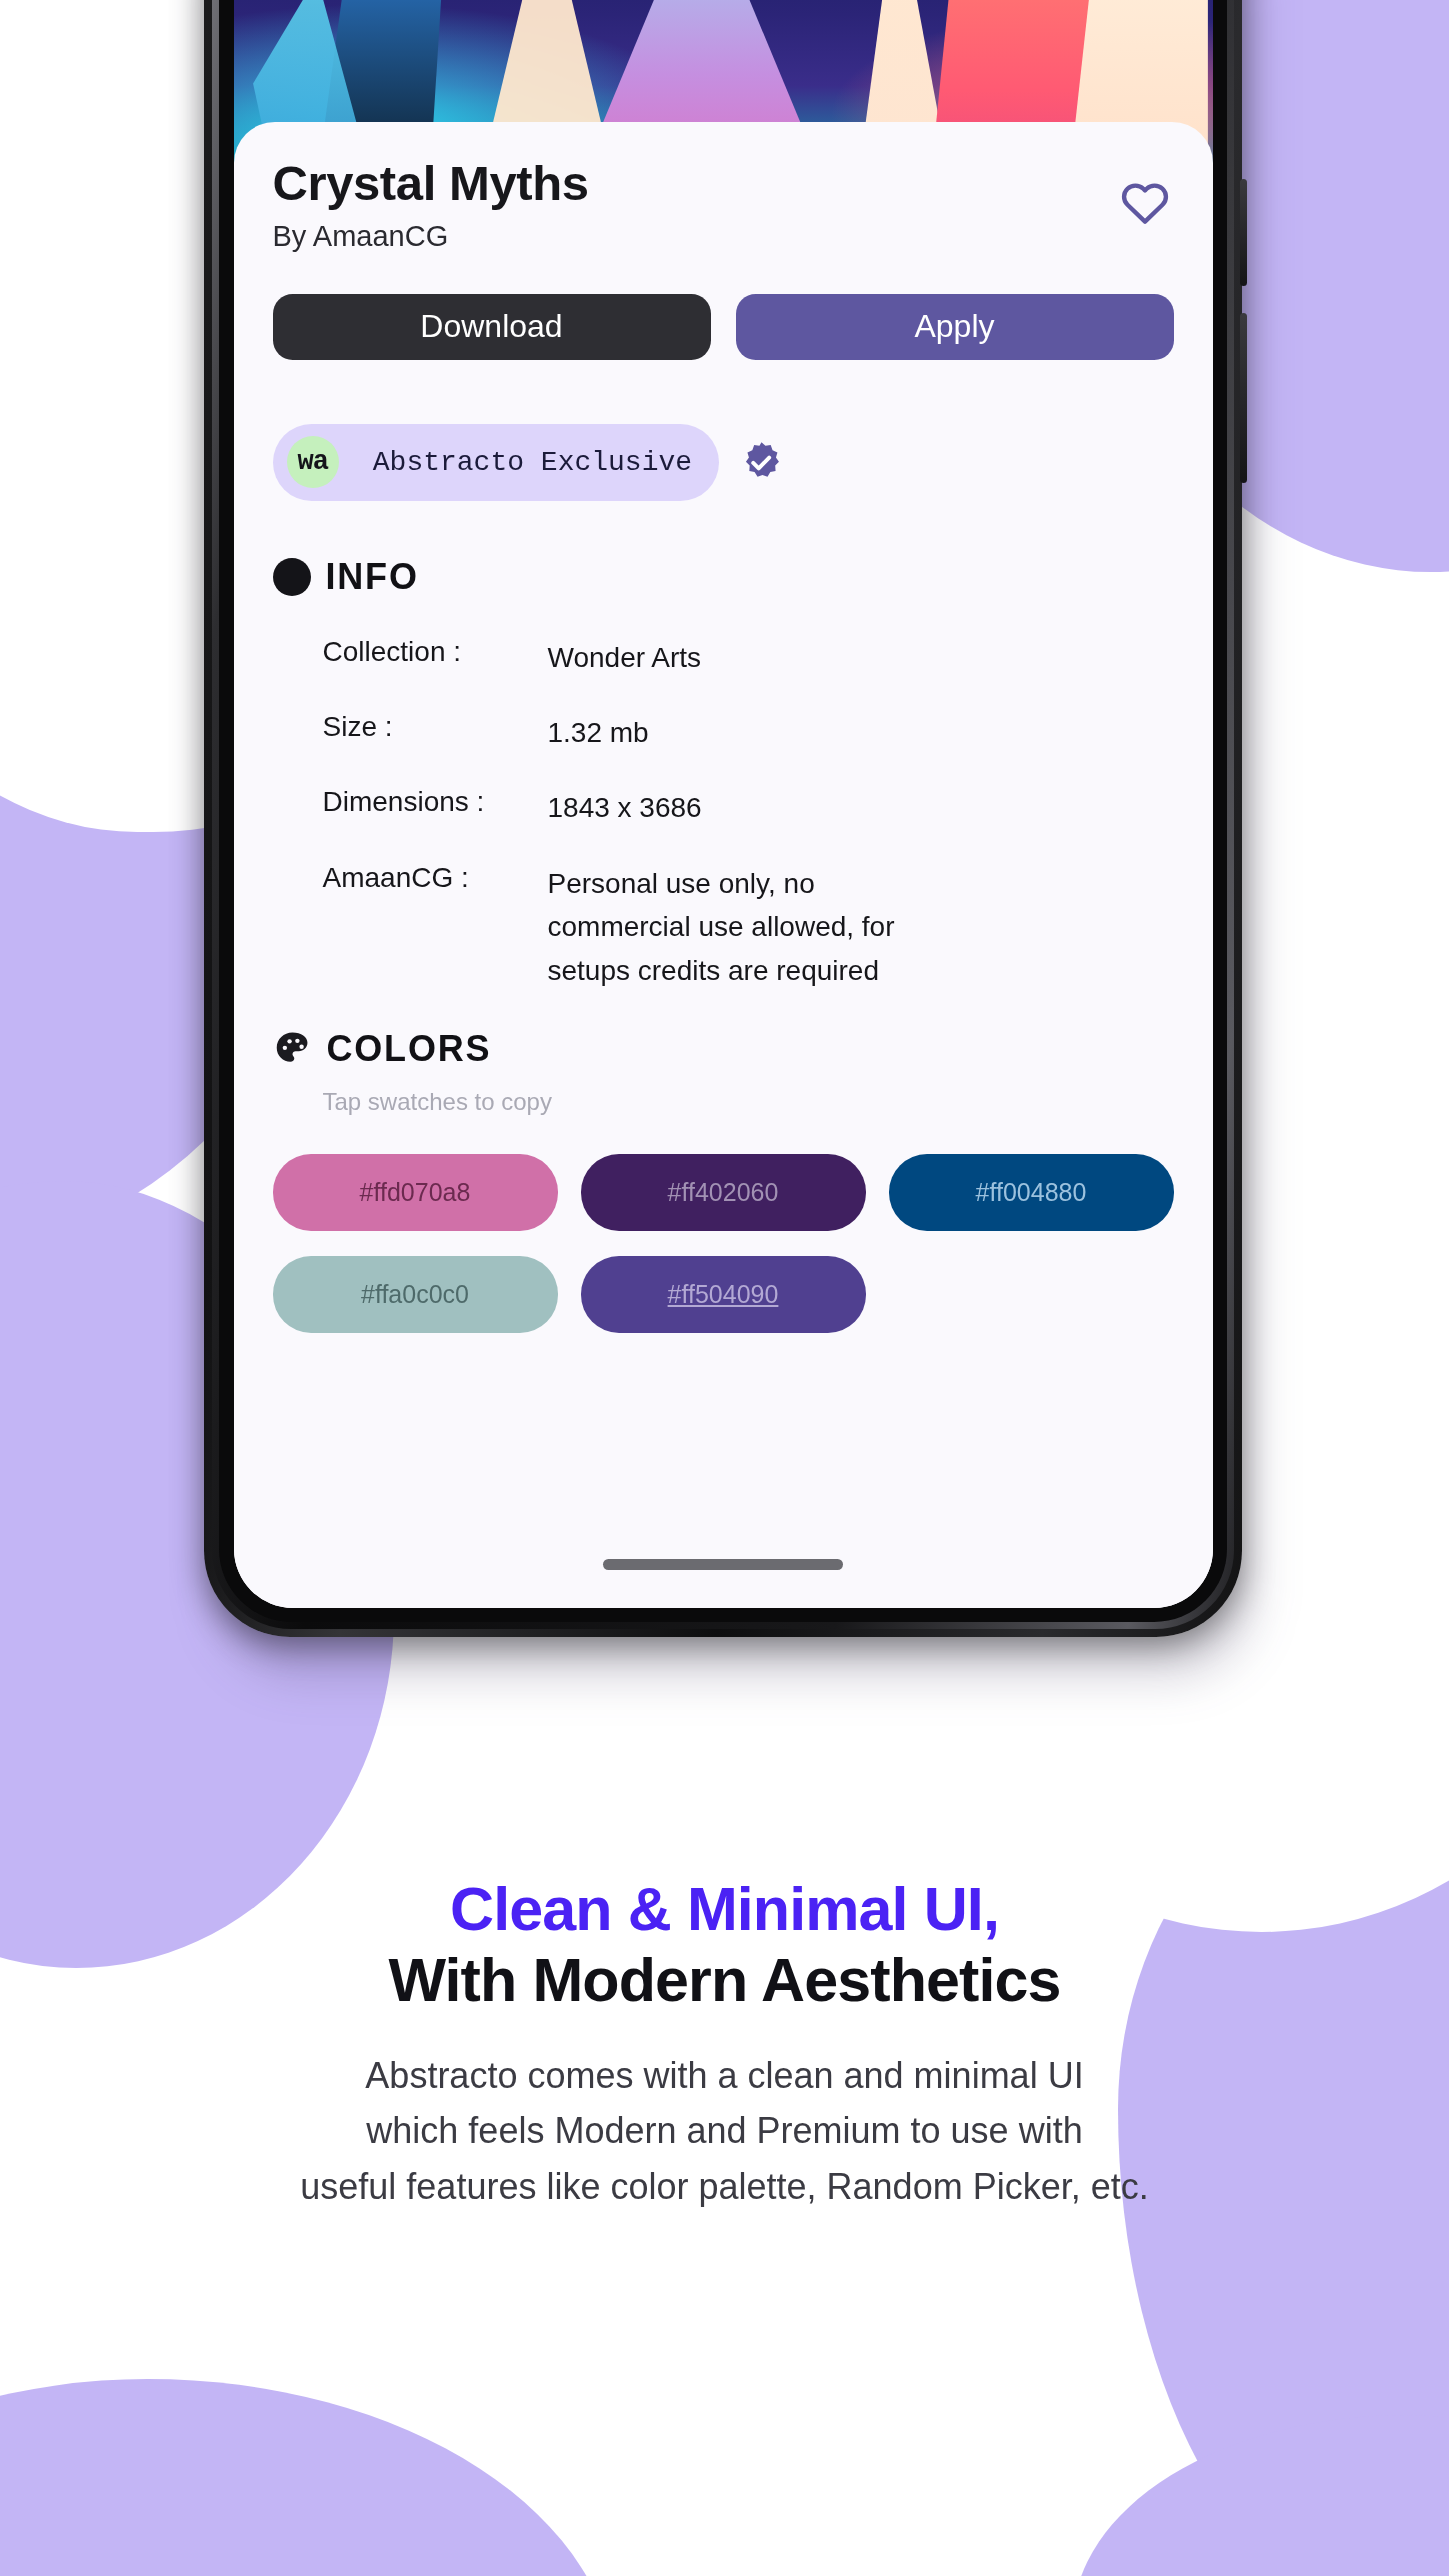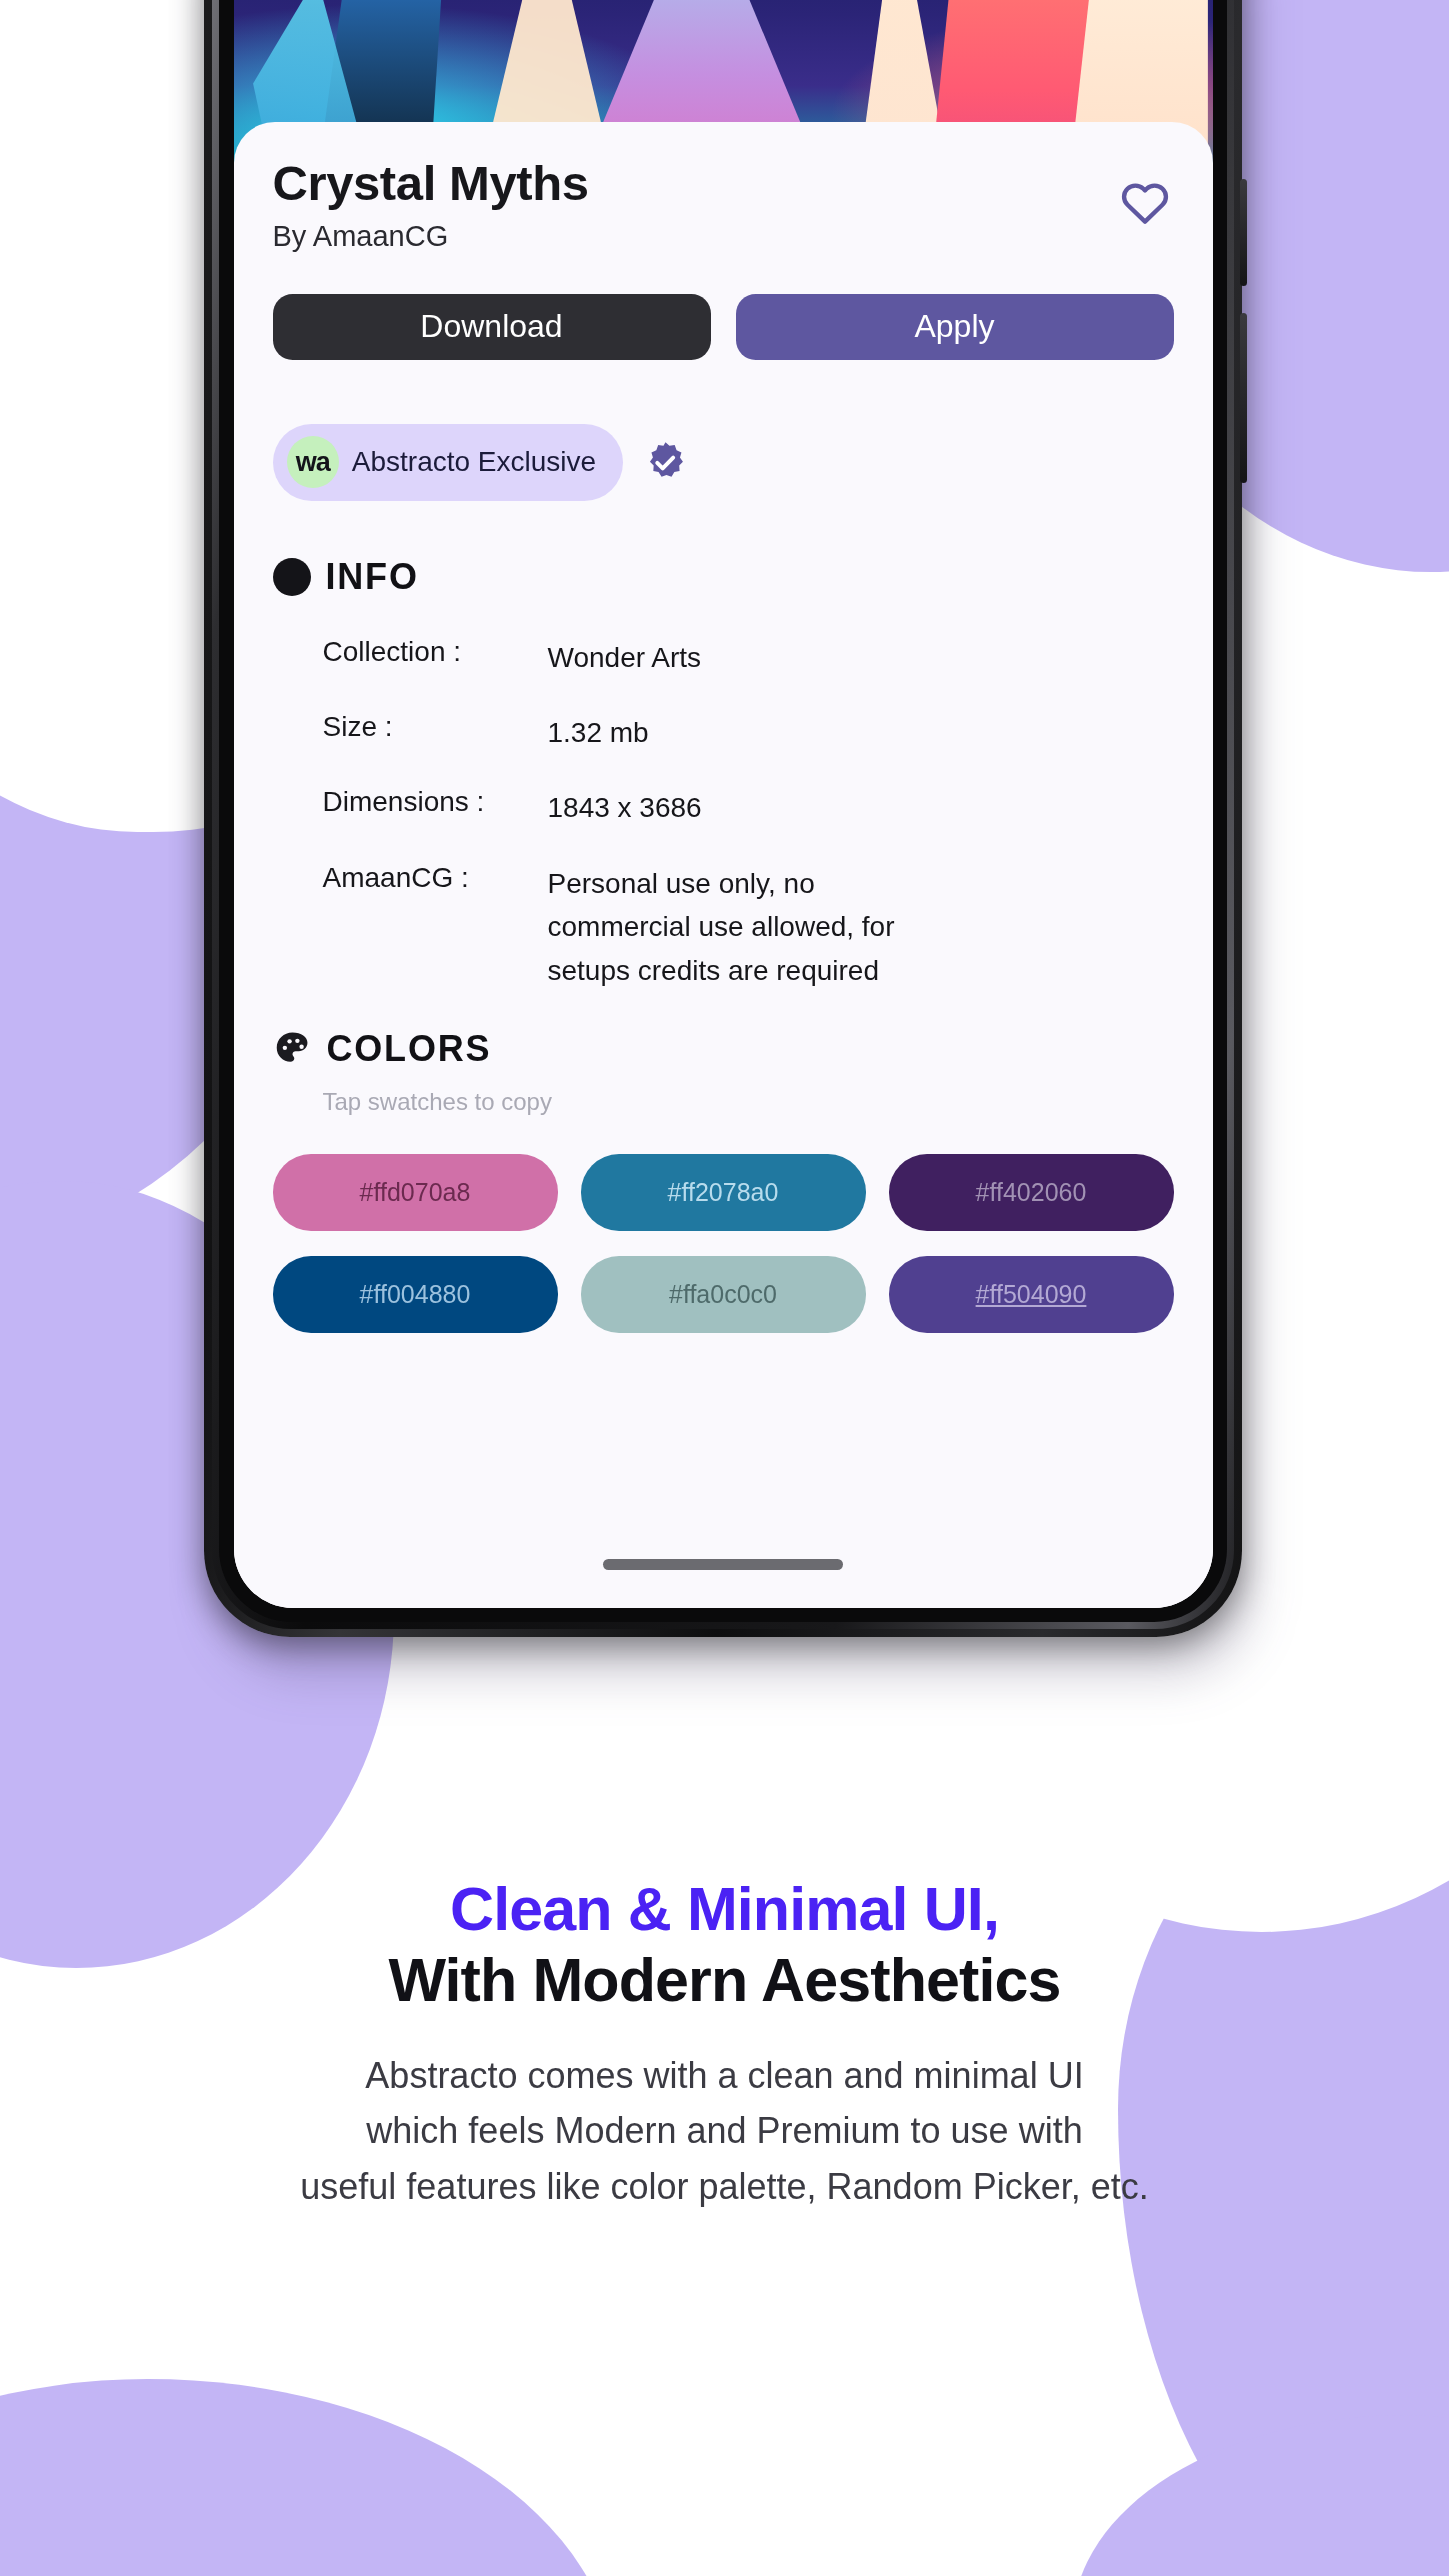--- a/index.html
+++ b/index.html
@@ -144,22 +144,22 @@
   .fav-btn { margin-top: 16px; width: 57px; height: 57px; display:flex; align-items:center; justify-content:center; }
 
   .btn-row { display: flex; gap: 25px; margin-top: 41px; }
   .btn { flex: 1; height: 66px; border-radius: 19.7px; display: flex; align-items: center;
          justify-content: center; font-size: 32px; font-weight: 500; border: none; cursor: pointer; }
   .btn-download { background: #2e2e33; color: #ffffff; }
   .btn-apply { background: #5e57a0; color: #ffffff; }
 
   .chip-row { display: flex; align-items: center; gap: 19.7px; margin-top: 64px; }
   .chip {
-    display: inline-flex; align-items: center; gap: 13px;
-    background: #ddd5fb; border-radius: 39px; padding: 12.5px 27px 12.5px 14.3px;
+    display: inline-flex; align-items: center; gap: 34px;
+    background: #ddd5fb; border-radius: 39px; padding: 12.5px 27px 12.5px 14.3px; font-family: Liberation Mono, monospace;
   }
   .chip-logo {
     width: 52px; height: 52px; border-radius: 50%;
     background: #c5f0bd; color: #14141a;
     display: flex; align-items: center; justify-content: center;
     font-size: 27px; font-weight: 700; letter-spacing: -0.9px;
   }
   .chip-text { font-size: 28px; color: #1b1b3a; font-weight: 500; }
   .verified { width: 45px; height: 45px; }
 
@@ -294,21 +294,20 @@
               <circle cx="10.2" cy="7.6" r="1.35" fill="#faf9fd"></circle>
               <circle cx="15" cy="7.3" r="1.35" fill="#faf9fd"></circle>
               <circle cx="17.6" cy="10.9" r="1.35" fill="#faf9fd"></circle>
             </svg>
             <span class="section-title">COLORS</span>
           </div>
           <div class="colors-sub">Tap swatches to copy</div>
 
           <div class="swatch-grid">
             <div class="swatch" style="background:#d070a8;color:#6b2a4f;">#ffd070a8</div>
-            <div class="swatch" style="background:#2078a0;color:#b8dced;">#ff2078a0</div>
             <div class="swatch" style="background:#402060;color:#a292b4;">#ff402060</div>
             <div class="swatch" style="background:#004880;color:#9cc2de;">#ff004880</div>
             <div class="swatch" style="background:#a0c0c0;color:#4e6a6a;">#ffa0c0c0</div>
             <div class="swatch" style="background:#504090;color:#b3a9d4;text-decoration:underline;">#ff504090</div>
           </div>
 
           <div class="gesture-bar"></div>
         </div>
       </div>
     </div>

